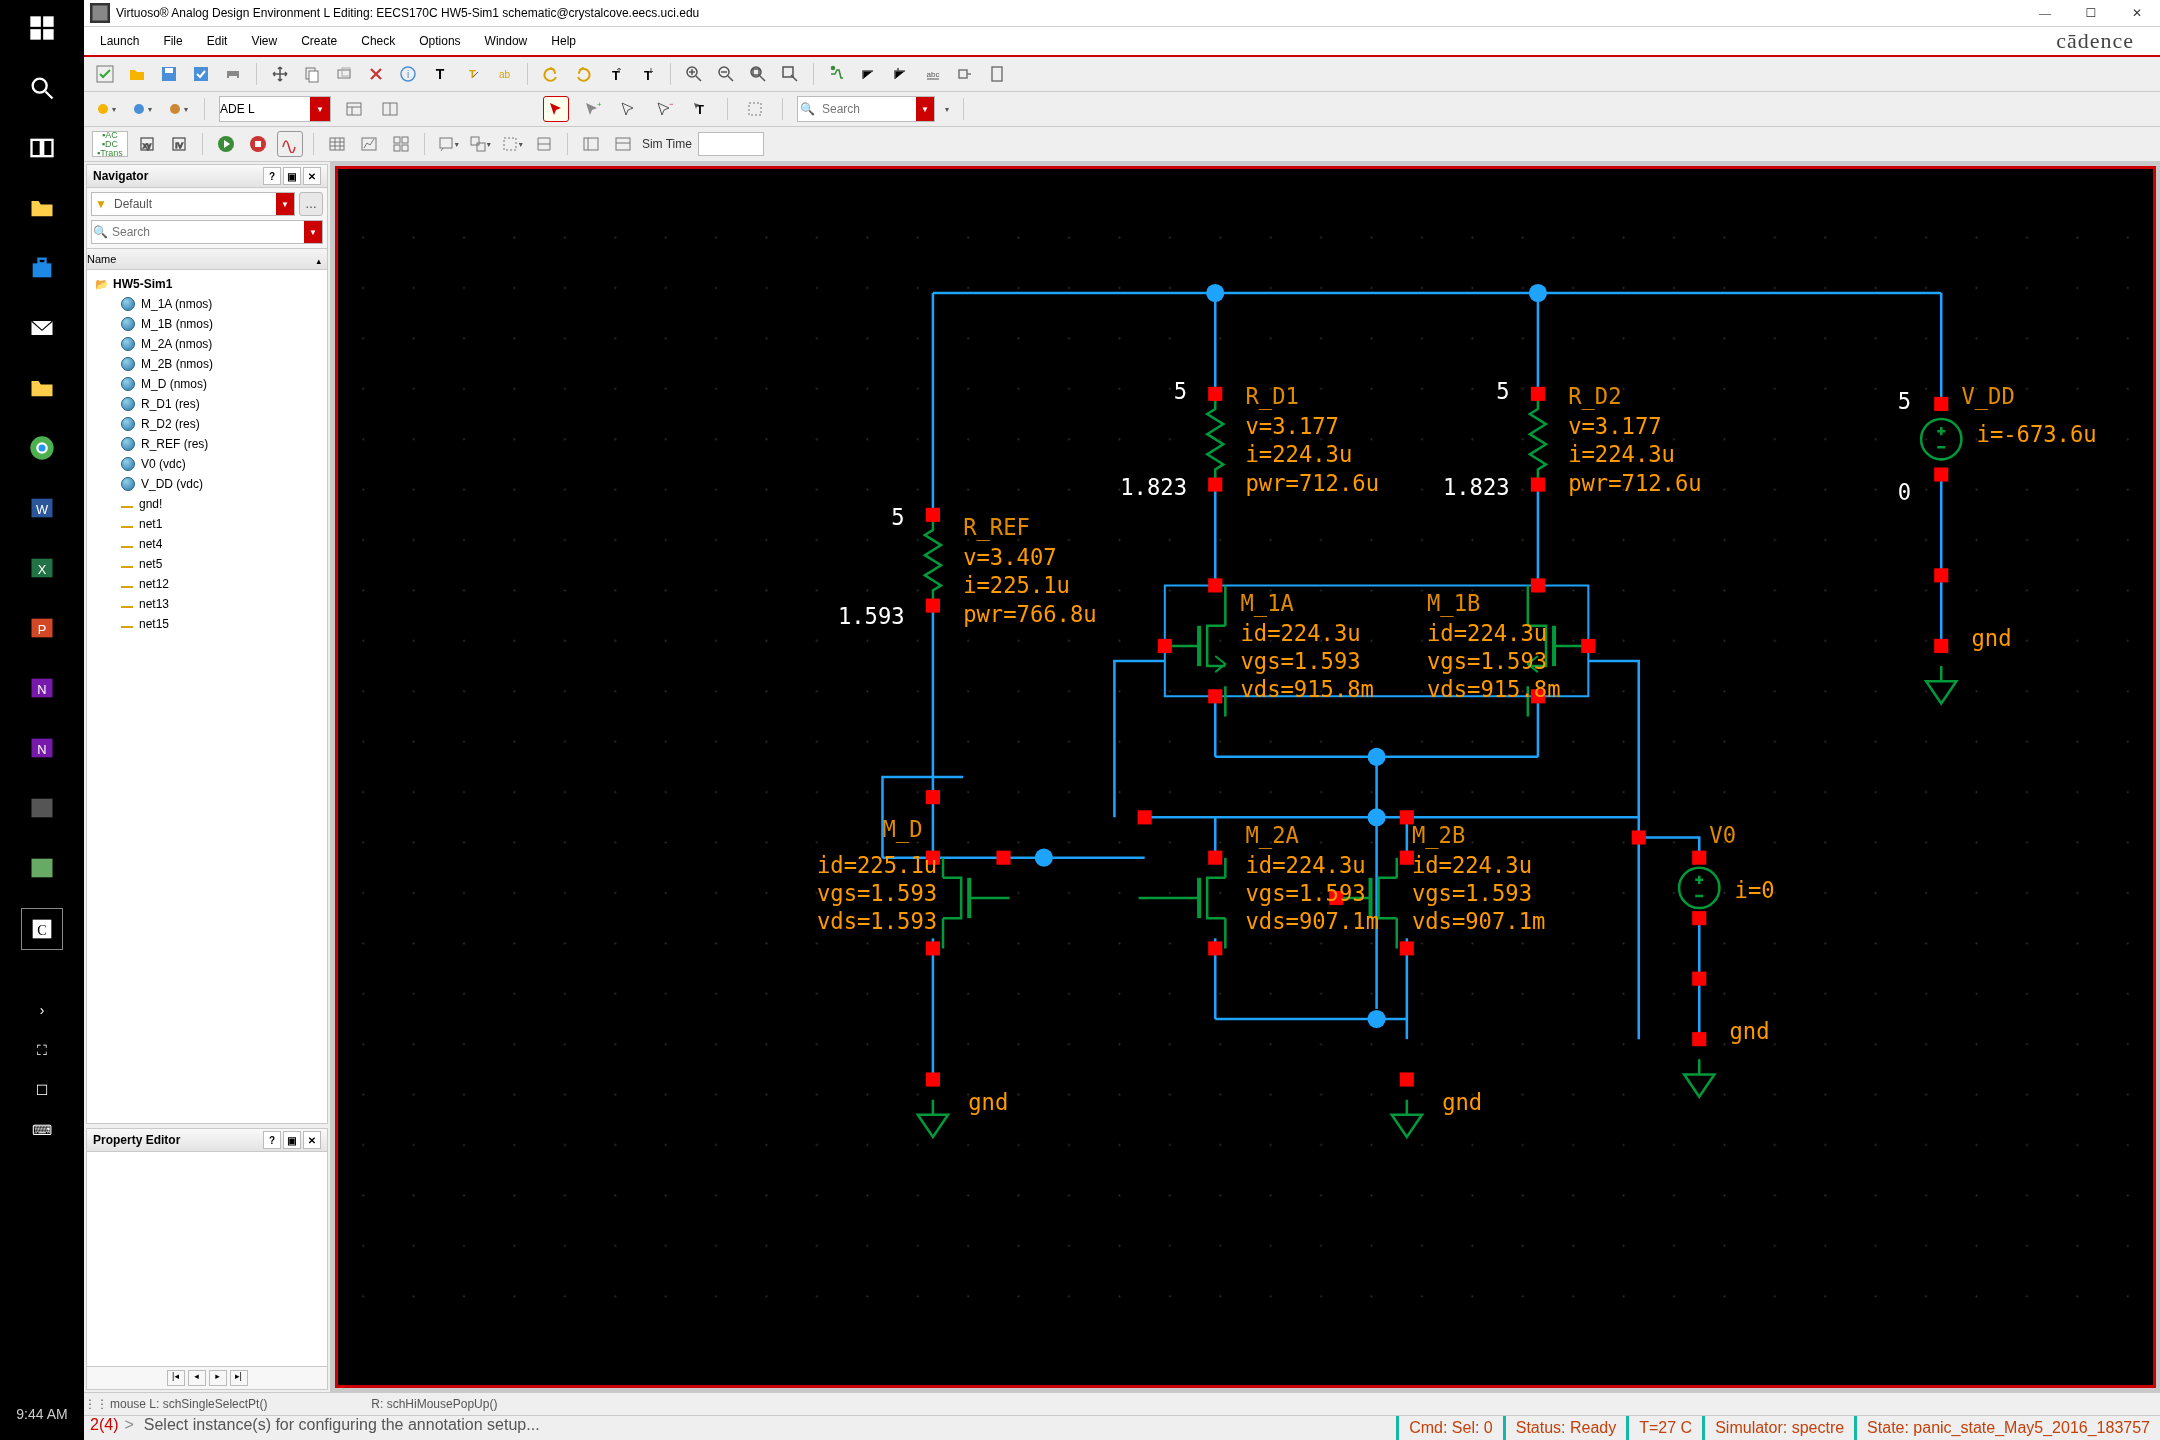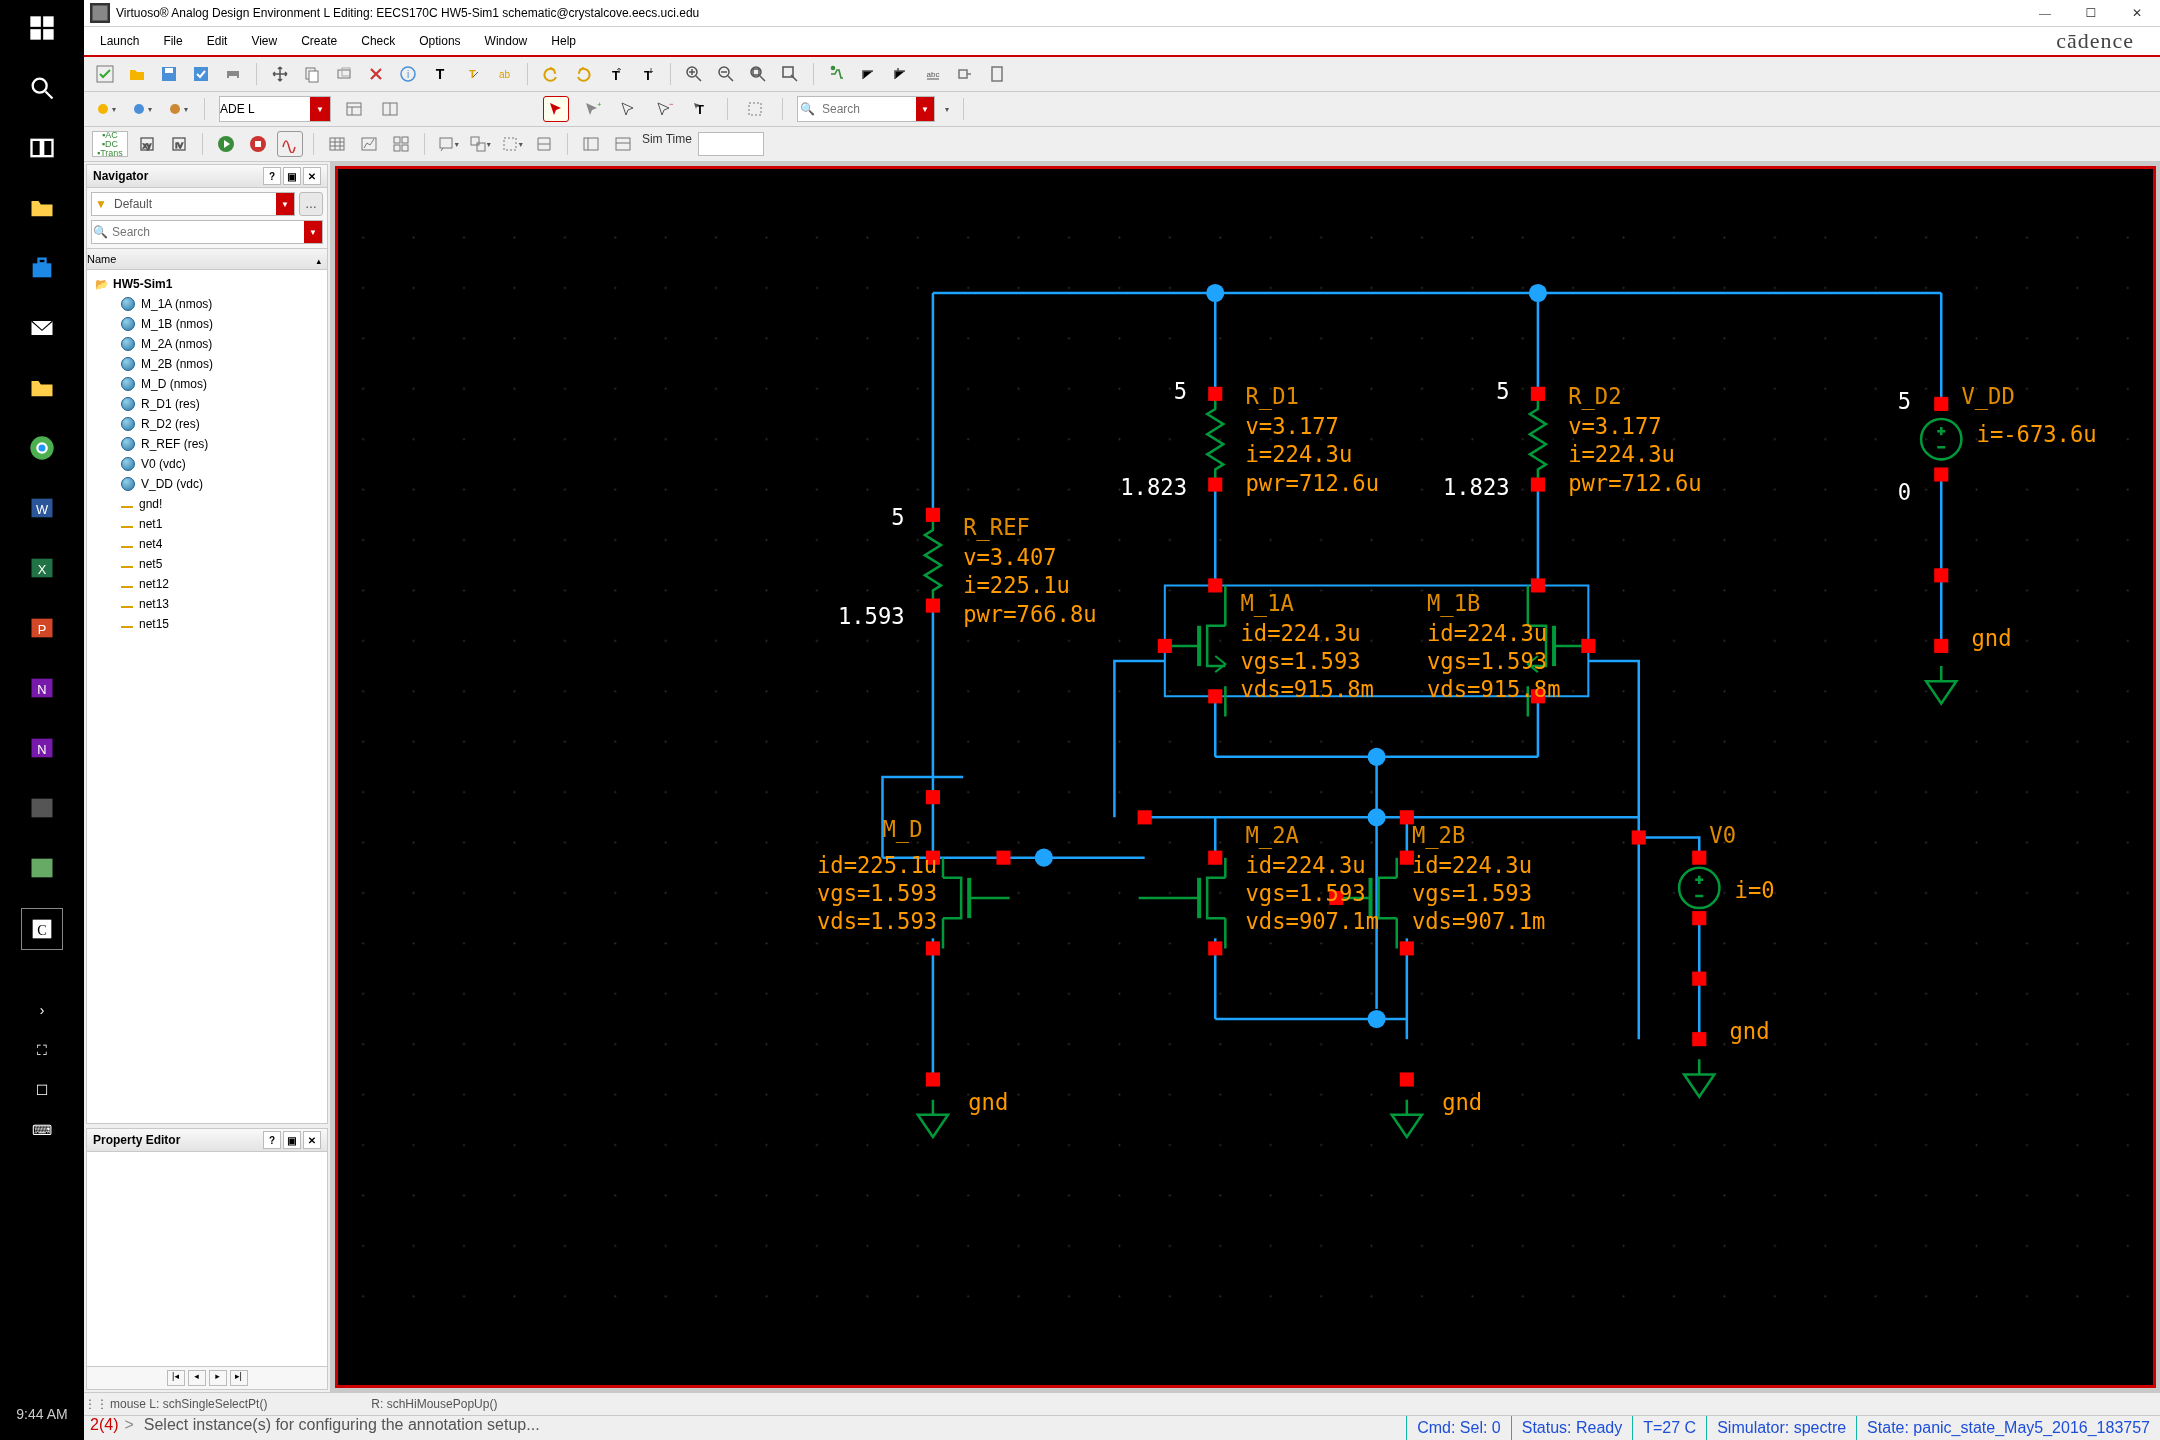--- a/index.html
+++ b/index.html
@@ -22,21 +22,21 @@
 .tbbtn svg{width:18px;height:18px}
 .tbsep{width:1px;height:22px;background:#c9c9c9;margin:0 4px}
 .combo{display:flex;align-items:center;height:24px;border:1px solid #bbb;background:#fff}
 .combo .combo-text{padding:0 0;min-width:90px}
 .combo .combo-btn{width:20px;height:24px;background:#c00;display:flex;align-items:center;justify-content:center;color:#fff;font-size:8px}
 .search-box{display:flex;align-items:center;height:24px;border:1px solid #bbb;background:#fff}
 .search-box .mag{width:20px;text-align:center;font-size:12px;color:#555}
 .search-box input{border:none;outline:none;font-size:12px;width:90px;padding:0 4px;color:#888}
 .search-box .dd{width:18px;height:24px;background:#c00;color:#fff;font-size:8px;display:flex;align-items:center;justify-content:center}
 .sim-badge{display:inline-flex;align-items:center;height:24px;border:1px solid #bbb;background:#fff;padding:0 4px;font-size:9px;line-height:9px;flex-direction:column;justify-content:center;color:#555}
-.sim-time{display:flex;gap:6px;color:#333}
+.sim-time{display:flex;align-items:center;gap:6px;color:#333}
 .sim-time input{width:60px;height:20px;border:1px solid #bbb;background:#fff}
 .body-row{flex:1;display:flex;min-height:0}
 .left-col{width:246px;display:flex;flex-direction:column;background:#efefef;border-right:1px solid #c9c9c9}
 .panel{border:1px solid #c9c9c9;margin:2px;background:#f7f7f7;display:flex;flex-direction:column;min-height:0}
 .panel-hdr{height:22px;background:linear-gradient(#f9f9f9,#e3e3e3);border-bottom:1px solid #c9c9c9;display:flex;align-items:center;padding:0 6px;font-weight:bold}
 .panel-hdr .hdr-icons{margin-left:auto;display:flex;gap:2px}
 .panel-hdr .hicon{width:16px;height:16px;display:flex;align-items:center;justify-content:center;font-size:10px;border:1px solid #bbb;background:#fff}
 .nav-filter-row{display:flex;align-items:center;gap:4px;padding:4px}
 .nav-filter{flex:1;display:flex;align-items:center;height:22px;border:1px solid #bbb;background:#fff}
 .nav-filter .funnel{width:18px;text-align:center;color:#d9a000}
@@ -62,21 +62,21 @@
 .canvas{position:absolute;inset:4px;border:3px solid #c00;background:#000;overflow:hidden}
 .canvas svg{width:100%;height:100%}
 .status{height:22px;background:#efefef;border-top:1px solid #c9c9c9;display:flex;align-items:center;font-size:12px;color:#555}
 .status .grip{width:16px;text-align:center}
 .status .slot{padding:0 10px}
 .status .mid{flex:1;text-align:center}
 .status .right{text-align:right;padding-right:6px;min-width:220px}
 .cmdline{height:24px;background:#efefef;border-top:1px solid #c9c9c9;display:flex;align-items:flex-start;font-size:16px}
 .cmdline .badge{color:#c00;padding:0 6px}
 .cmdline .cmd-text{flex:1;color:#555;padding:0 6px}
-.cmdline .cell{border-left:1px solid #14b8a6;padding:0 10px;color:#1d4ed8;height:24px;display:flex;align-items:center}
+.cmdline .cell{border-left:3px solid #14b8a6;padding:0 10px;color:#c2410c;height:24px;display:flex;align-items:center}
 </style>
 </head>
 <body>
 
 <div class="screen" style="transform: scale(1);">
 
   <div class="taskbar">
     <div class="tbicon">
         <svg viewBox="0 0 24 24">
           <g fill="#fff">

